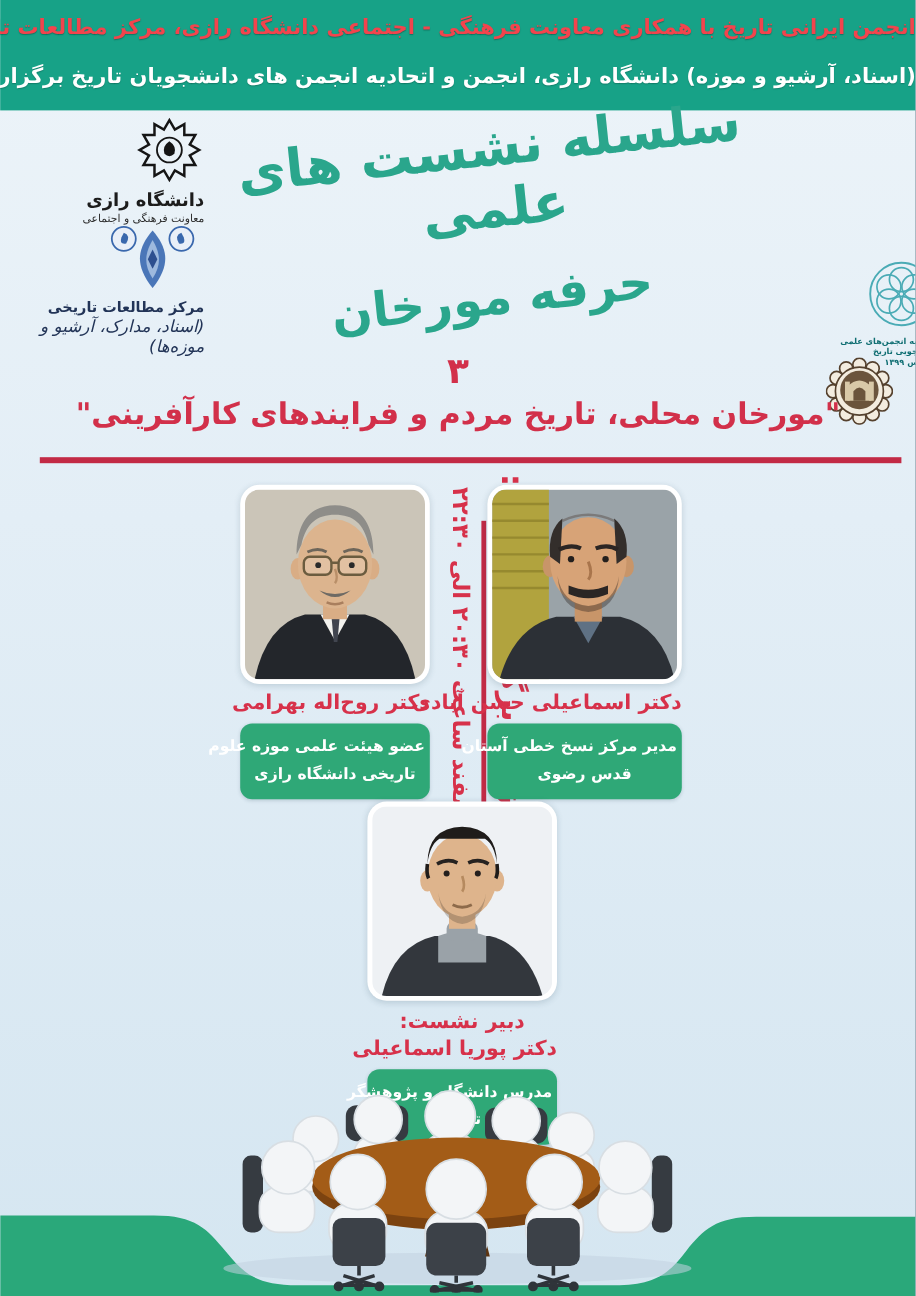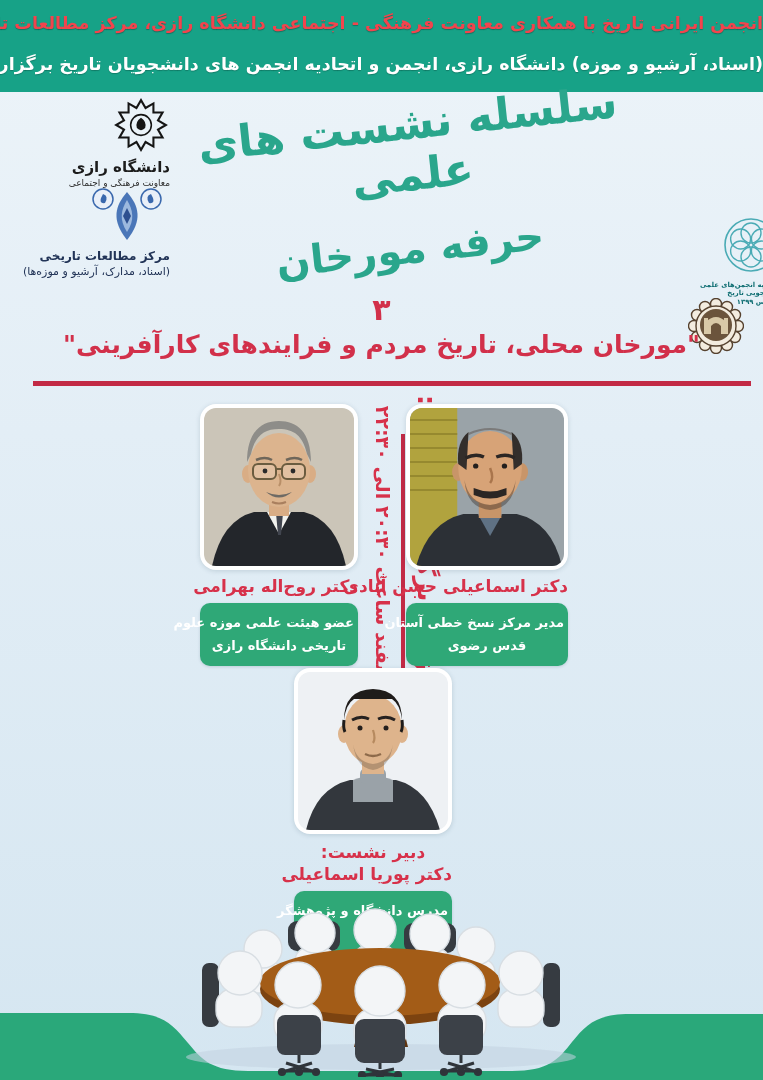--- a/index.html
+++ b/index.html
@@ -21,21 +21,21 @@
     color:#ffffff; font-weight:bold; font-size:17.5px; white-space:nowrap;
     text-shadow:0 1px 1px rgba(0,0,0,.22);
   }
   
   .logo-block{ position:absolute; }
   .lb-razi{ left:18px; top:98px; width:152px; }
   .lb-razi .t{ font-size:15px; font-weight:bold; color:#1c1c1c; margin-top:2px; }
   .lb-razi .s{ font-size:9px; color:#2d2d2d; margin-top:2px; }
   .lb-hsc{ left:18px; top:186px; width:152px; }
   .lb-hsc .t{ font-size:12px; font-weight:bold; color:#223457; margin-top:3px; }
-  .lb-hsc .s{ font-size:11px; color:#223457; margin-top:2px; }
+  .lb-hsc .s{ font-size:14px; color:#223457; margin-top:2px;font-style:italic; }
   .lb-iha{ left:658px; top:96px; width:102px; }
   .lb-iha .t{ font-size:11px; font-weight:bold; color:#d8432f; margin-top:4px; }
   .lb-iha .s{ font-size:11px; font-weight:bold; color:#d8432f; margin-top:1px; }
   .lb-union{ left:664px; top:216px; width:96px;margin-left:20px; }
   .lb-union .t{ font-size:6.8px; font-weight:bold; color:#0f6e72; margin-top:3px; }
   .lb-union .s{ font-size:6.8px; font-weight:bold; color:#0f6e72; margin-top:1px; }
   .lb-badge{ left:678px; top:298px; width:66px; }
   
   .calli{ position:absolute; left:168px; top:98px; width:484px; text-align:center; color:#2aa68c; }
   .calli .c1{ font-size:44px; font-weight:bold; transform:rotate(-6deg); }
@@ -53,21 +53,21 @@
     transform:translateX(104px) rotate(90deg);
     display:flex; flex-direction:column; direction:rtl;
   }
   .rail-right .rlabel{ font-size:25px; font-weight:bold; color:#d7314a; width:100%; text-align:left; }
   .rail-right .rsep{ height:4px; width:335px; background:#c22a45; margin:7px auto; }
   .rail-right .rdate{ font-size:19px; font-weight:bold; color:#d7314a; width:100%; text-align:right; }
   
   .card{ position:absolute; text-align:center; }
   .card-1{ left:200px; top:404px; width:158px; }
   .card-2{ left:406px; top:404px; width:162px; }
-  .card-3{ left:294px; top:668px; width:158px; }
+  .card-3{ left:306px; top:668px; width:158px; }
   .photo-frame{ background:#ffffff; border-radius:16px; padding:4px;
     box-shadow:0 1px 5px rgba(40,70,90,.18); }
   .photo-frame svg{ display:block; width:100%; height:158px; border-radius:12px; }
   .speaker-label{ margin-top:8px; color:#d7314a; font-size:17px; font-weight:bold; white-space:nowrap; }
   .speaker-name{ margin-top:6px; color:#d7314a; font-size:17px; font-weight:bold; white-space:nowrap; }
   .card-3 .speaker-name{ margin-top:2px; }
   .role-box{ margin-top:7px; background:#2fa877; border-radius:10px; color:#ffffff;
     font-size:13px; font-weight:bold; padding:8px 4px; line-height:1.8;
     box-shadow:0 1px 3px rgba(40,70,90,.18); }
   .role-box div{ white-space:nowrap; }

